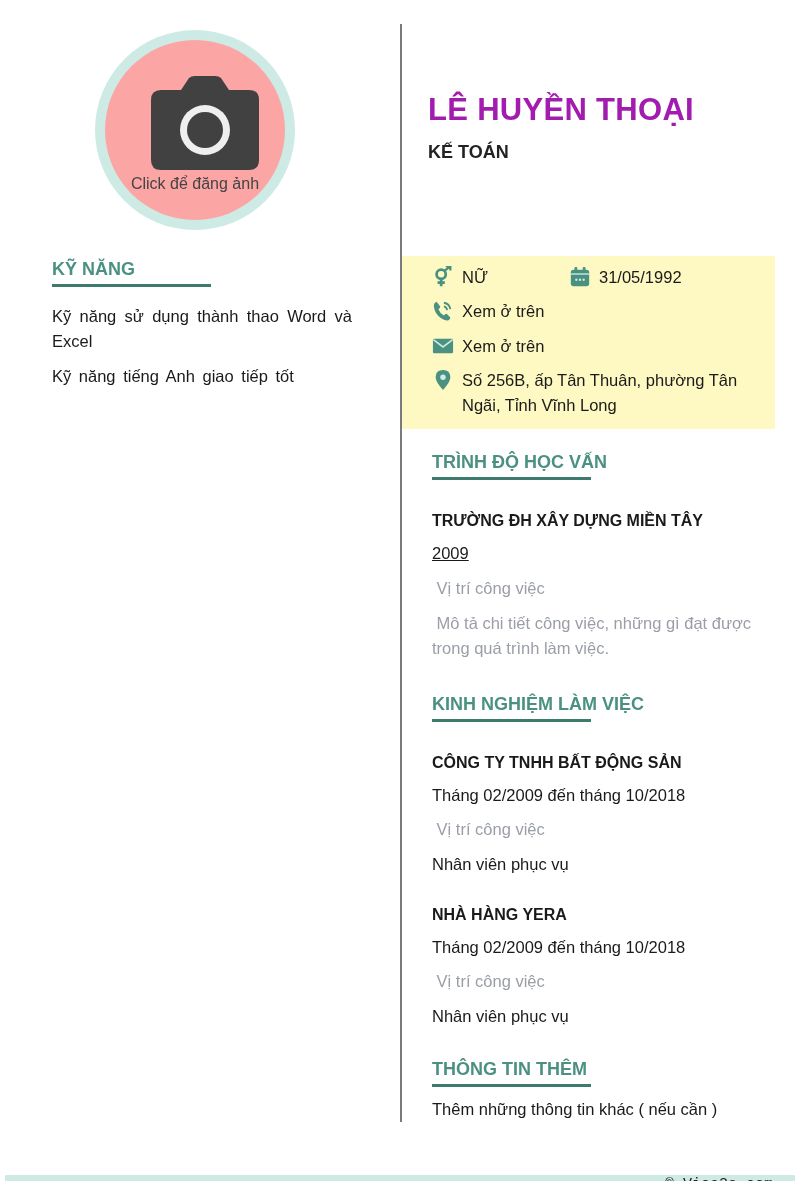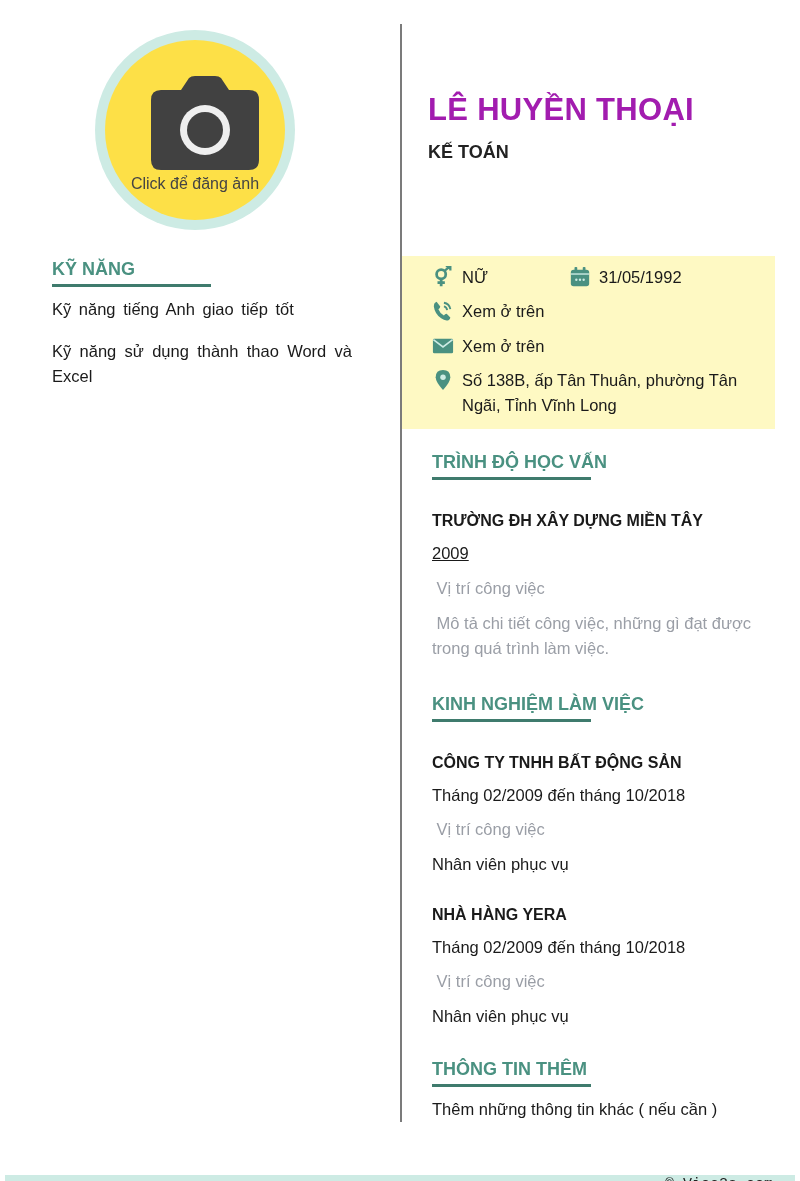--- a/index.html
+++ b/index.html
@@ -5,21 +5,21 @@
   html, body { margin:0; padding:0; }
   body { width:800px; height:1181px; background:#ffffff; position:relative; overflow:hidden;
          font-family:"Liberation Sans", "DejaVu Sans", sans-serif; color:#1a1a1a; }
   .left { position:absolute; left:0; top:0; width:400px; height:1130px; }
   .divider { position:absolute; left:400px; top:24px; width:2px; height:1098px; background:#7b7b7b; }
   .right { position:absolute; left:402px; top:0; width:373px; }
 
   .avatar { position:absolute; left:95px; top:30px; width:200px; height:200px; border-radius:50%;
             background:#cdebe4; }
   .avatar-inner { position:absolute; left:10px; top:10px; width:180px; height:180px; border-radius:50%;
-                  background:#fde047; }
+                  background:#fca5a5; }
   .cam { position:absolute; left:46px; top:36px; }
   .avatar-text { position:absolute; left:0; width:180px; top:135px; text-align:center; font-size:16px; color:#444; }
 
   .sec-title { font-weight:bold; color:#4a9181; font-size:18px; display:inline-block; position:relative; }
   .sec-underline { height:3px; background:#3f7b6d; width:159px; margin-top:4px; }
 
   .skills { position:absolute; left:52px; top:259px; width:300px; }
   .skill { font-size:16.5px; line-height:25px; margin-top:10px; text-align:justify; word-spacing:3px; }
   .skills .first { margin-top:17px; }
 
@@ -49,22 +49,22 @@
         <circle cx="54" cy="54" r="25" fill="#efefef"></circle>
         <circle cx="54" cy="54" r="18" fill="#414141"></circle>
       </svg>
       <div class="avatar-text">Click để đăng ảnh</div>
     </div>
   </div>
 
   <div class="skills">
     <div class="sec-title">KỸ NĂNG</div>
     <div class="sec-underline"></div>
+    <div class="skill first">Kỹ năng sử dụng thành thao Word và Excel</div>
     <div class="skill">Kỹ năng tiếng Anh giao tiếp tốt</div>
-    <div class="skill first">Kỹ năng sử dụng thành thao Word và Excel</div>
   </div>
 </div>
 
 <div class="divider"></div>
 
 <div class="right">
   <div class="name">LÊ HUYỀN THOẠI</div>
   <div class="job">KẾ TOÁN</div>
 
   <div class="info">
@@ -101,21 +101,21 @@
         <rect x="1" y="4" width="22" height="16" rx="1.5" fill="#4a9181"></rect>
         <path d="M1.5 5 L12 13 L22.5 5" stroke="#cdebe4" stroke-width="1.8" fill="none"></path>
       </svg>
       <span>Xem ở trên</span>
     </div>
     <div class="info-row" style="left:30px; top:112px; width:320px;">
       <svg class="ic" viewBox="0 0 24 24">
         <path d="M12 1 Q20 1 20 9 Q20 14 12 23 Q4 14 4 9 Q4 1 12 1 Z" fill="#4a9181"></path>
         <circle cx="12" cy="9" r="3" fill="#cdebe4"></circle>
       </svg>
-      <span>Số 138B, ấp Tân Thuân, phường Tân Ngãi, Tỉnh Vĩnh Long</span>
+      <span>Số 256B, ấp Tân Thuân, phường Tân Ngãi, Tỉnh Vĩnh Long</span>
     </div>
   </div>
 
   <div class="block" style="top:452px;">
     <div class="sec-title">TRÌNH ĐỘ HỌC VẤN</div>
     <div class="sec-underline"></div>
     <div class="org" style="margin-top:32px;">TRƯỜNG ĐH XÂY DỰNG MIỀN TÂY</div>
     <div class="t" style="margin-top:11px;text-decoration:underline;">2009</div>
     <div class="t muted" style="margin-top:10px; white-space:pre;"> Vị trí công việc</div>
     <div class="t muted" style="margin-top:10px; white-space:pre-wrap;"> Mô tả chi tiết công việc, những gì đạt được trong quá trình làm việc.</div>

